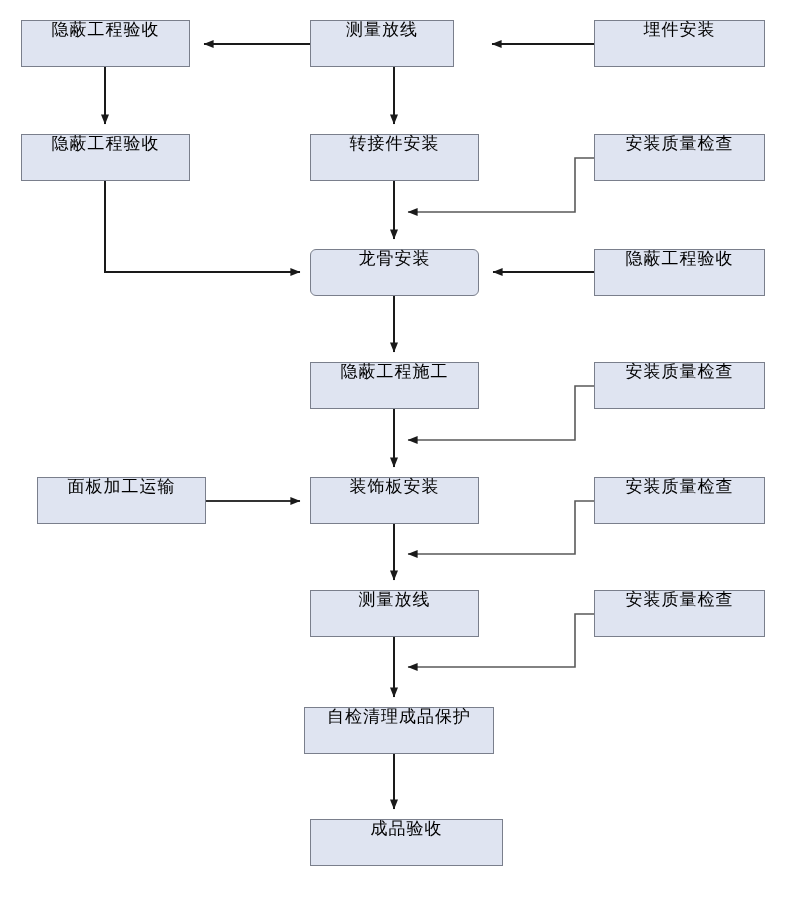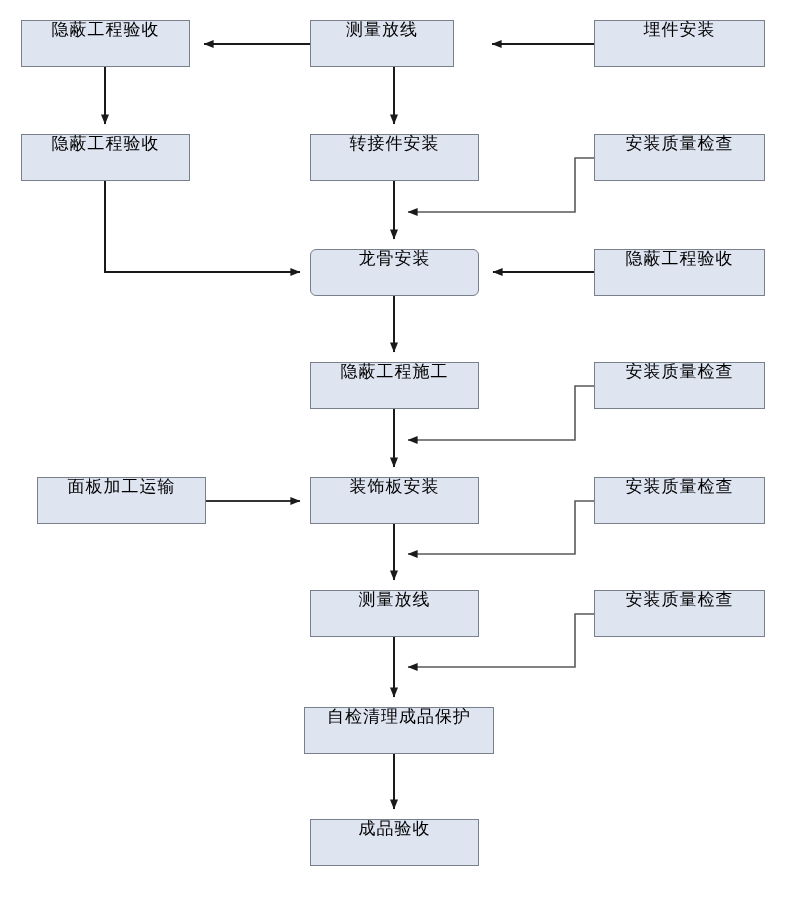--- a/index.html
+++ b/index.html
@@ -139,17 +139,17 @@
     <span class="node-label">测量放线</span>
   </div>
   <div class="node" style="left:594px;top:590px;width:171px;height:47px;">
     <span class="node-label">安装质量检查</span>
   </div>
 
   <div class="node" style="left:276px;top:707px;width:190px;height:47px;margin-left:28px;">
     <span class="node-label">自检清理成品保护</span>
   </div>
 
-  <div class="node" style="left:310px;top:819px;width:169px;height:47px;">
+  <div class="node" style="left:310px;top:819px;width:193px;height:47px;">
     <span class="node-label">成品验收</span>
   </div>
 
 </div>
 
 </body></html>

